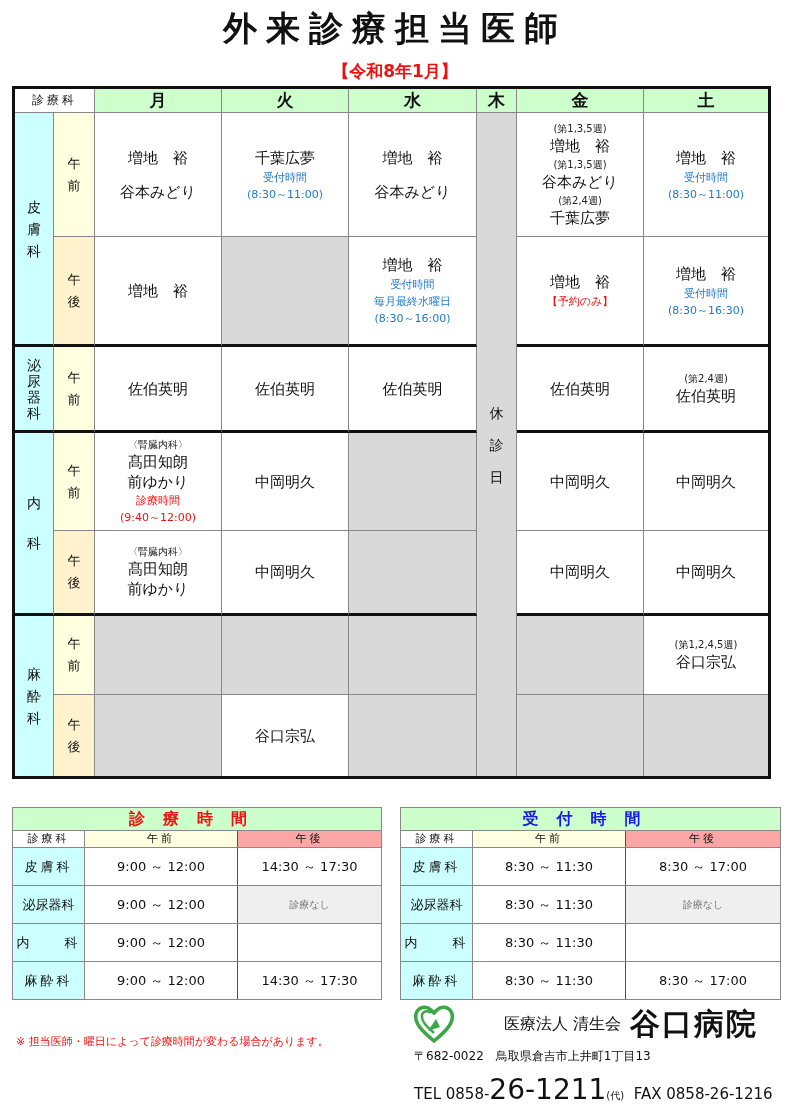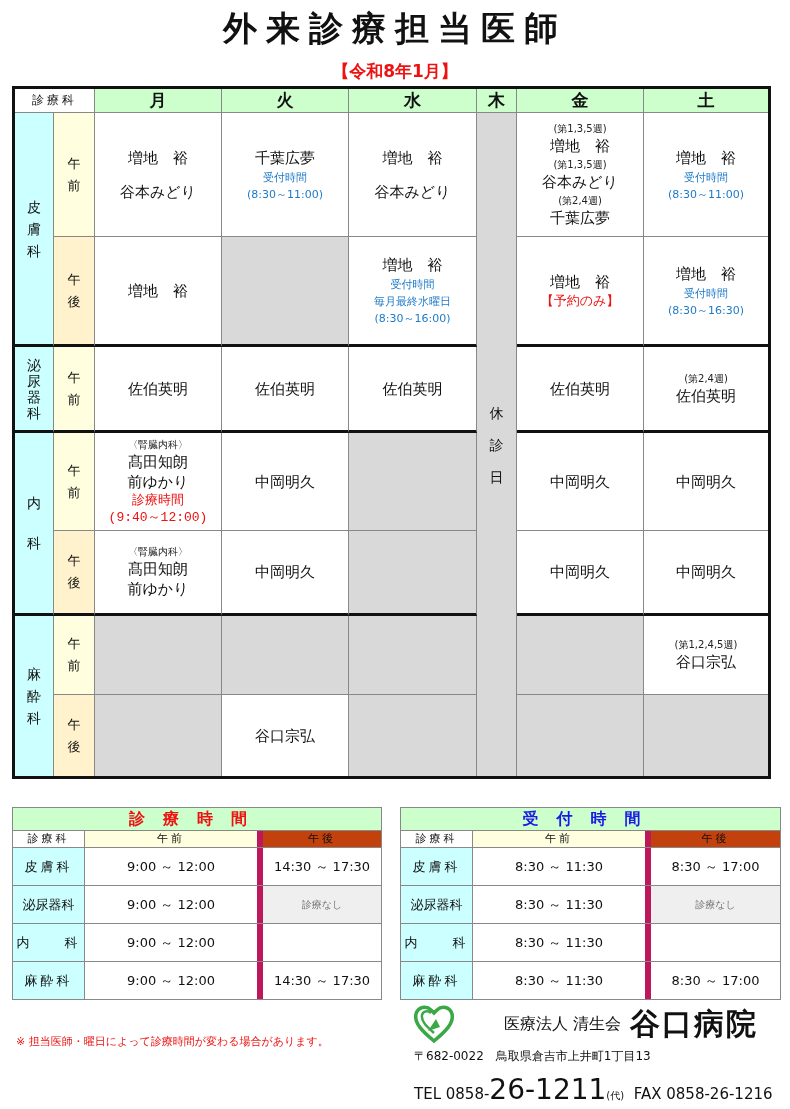--- a/index.html
+++ b/index.html
@@ -13,34 +13,34 @@
   .hdr-dept { background: #fff; font-size: 12px; letter-spacing: 3px; }
   .dept { background: #ccffff; font-size: 14px; line-height: 22px; }
   .am { background: #ffffe0; font-size: 13px; line-height: 22px; }
   .pm { background: #fff2cc; font-size: 13px; line-height: 22px; }
   .gray { background: #d9d9d9; }
   .thick { border-bottom: 3px solid #111; }
   .nm { font-size: 15px; line-height: 22px; }
   .nm.tight { line-height: 20px; }
   .sm { font-size: 10px; line-height: 14px; color: #222; }
   .blue { font-size: 11px; line-height: 17px; color: #1f7ac8; }
-  .red { font-size: 13px; line-height: 17px; color: #ee1111; font-family: Liberation Mono, monospace; }
+  .red { font-size: 11px; line-height: 17px; color: #ee1111; }
   .vert { display: flex; flex-direction: column; align-items: center; }
   
   .tbl { position: absolute; top: 807px; width: 370px; border: 1px solid #888; }
   .tbl .row { display: flex; border-bottom: 1px solid #888; }
   .tbl .row:last-child { border-bottom: none; }
   .tbl .ttl { height: 22px; background: #ccffcc; font-weight: bold; font-size: 16px; letter-spacing: 18px; text-align: center; line-height: 22px; width: 100%; }
   .tbl .c1 { width: 72px; border-right: 1px solid #888; }
-  .tbl .c2 { width: 178px; border-right: 6px solid #be185d; }
+  .tbl .c2 { width: 153px; border-right: 1px solid #be185d; }
   .tbl .c3 { flex: 1; }
   .tbl .h { height: 16px; font-size: 11px; line-height: 16px; text-align: center; letter-spacing: 3px; }
   .tbl .h.c1 { background: #fff; }
   .tbl .h.c2 { background: #ffffe0; }
-  .tbl .h.c3 { background: #c2410c; }
+  .tbl .h.c3 { background: #fca5a5; }
   .tbl .d { height: 37px; line-height: 37px; font-size: 13px; text-align: center; }
   .tbl .d.c1 { background: #ccffff; letter-spacing: 3px; }
   .tbl .none { background: #efefef; color: #777; font-size: 10px; }
   .note { position: absolute; left: 16px; top: 1034px; font-size: 11px; color: #ee1111; }
   .logo { position: absolute; left: 412px; top: 1003px; width: 44px; height: 40px; }
   .org { position: absolute; left: 460px; top: 1014px; font-size: 16px; margin-left: 44px; }
   .hosp { position: absolute; left: 630px; top: 1004px; font-size: 30px; font-weight: bold; letter-spacing: 2px; }
   .addr { position: absolute; left: 414px; top: 1048px; font-size: 12px; letter-spacing: 0px; }
   .tel { position: absolute; left: 414px; top: 1073px; font-size: 15px; }
   .tel .big { font-size: 28px; text-align: center; }

